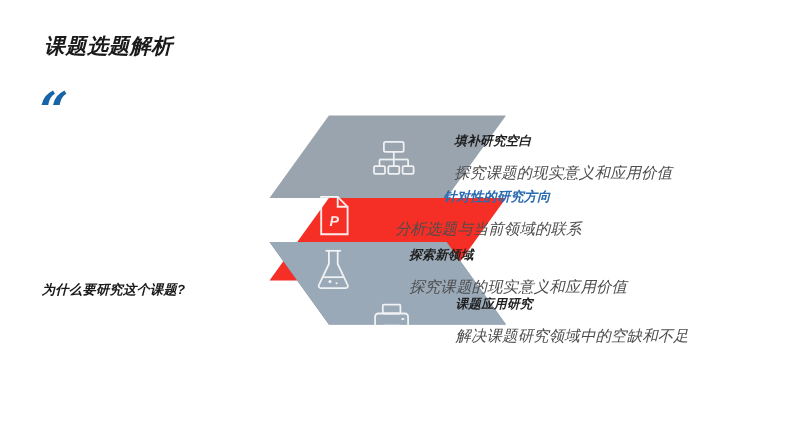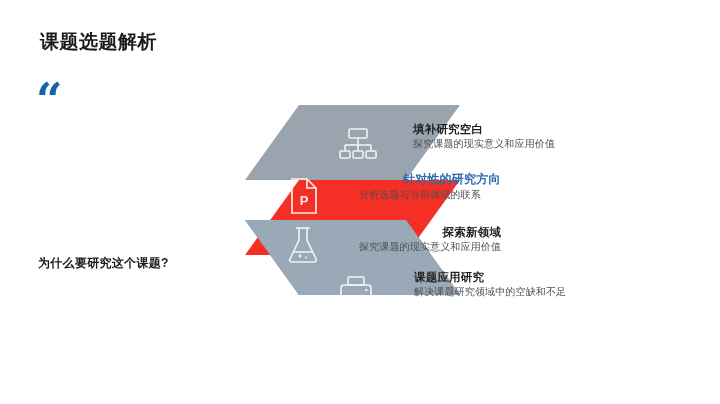--- a/index.html
+++ b/index.html
@@ -9,20 +9,21 @@
   }
   body {
     font-family: "Liberation Sans", "DejaVu Sans", sans-serif;
   }
   #slide {
     position: relative;
     width: 720px;
     height: 404px;
     background: #ffffff;
     overflow: hidden;
+    font-style: italic;
   }
 
   
   #page-title {
     position: absolute;
     left: 40px;
     top: 29px;
     font-size: 19px;
     font-weight: bold;
     color: #1a1a1a;
@@ -81,31 +82,31 @@
     white-space: nowrap;
     letter-spacing: 0.2px;
     line-height: 1.25;
   }
   .row-title.accent {
     color: #2a6bb0;
     font-size: 12px;
     margin-left: 44px;
   }
   .row-desc {
-    font-size: 10px;
+    font-size: 14px;
     color: #4d4d4d;
     white-space: nowrap;
     letter-spacing: 0.15px;
     line-height: 1.4;
-    margin-top: 1px;
+    margin-top: 12px;
   }
 
   #row-0 { left: 413px; top: 122px; }
   #row-1 { left: 359px; top: 172px; }
-  #row-2 { left: 359px; top: 225px; text-align: right; }
+  #row-2 { left: 372px; top: 225px; }
   #row-3 { left: 414px; top: 270px; }
 </style>
 </head>
 <body>
 
 <div id="slide">
 
   <div id="page-title">课题选题解析</div>
 
   <div id="quote-mark">“</div>

